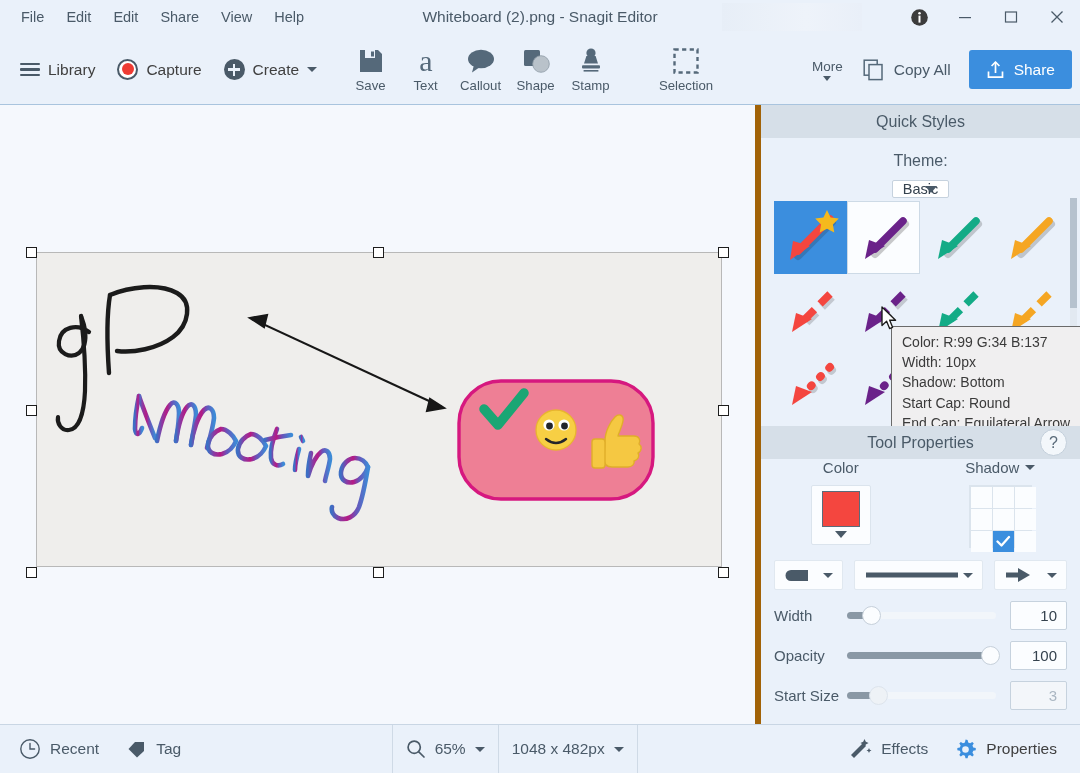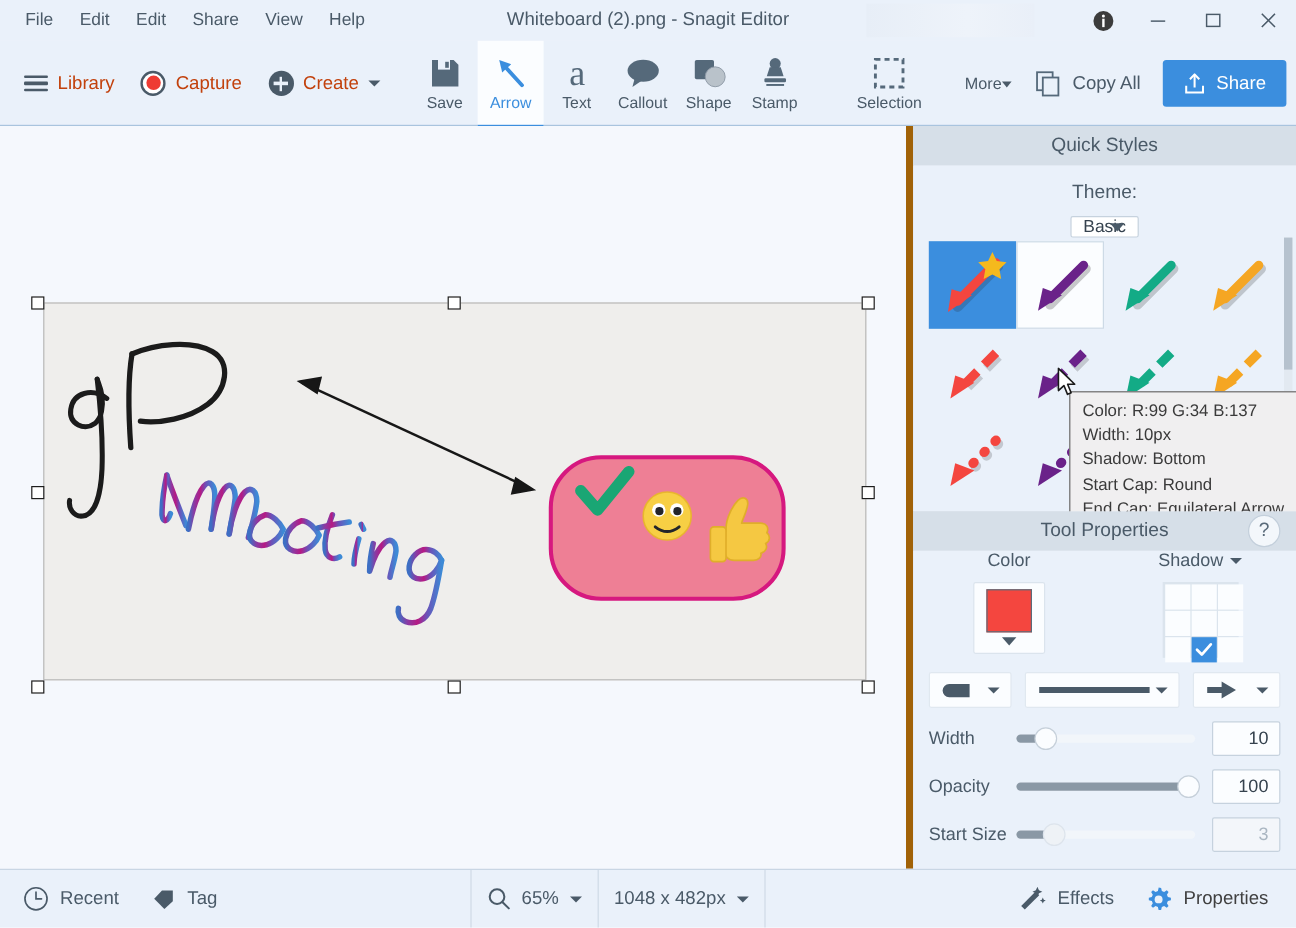--- a/index.html
+++ b/index.html
@@ -42,21 +42,21 @@
 
   
   .ribbon {
     position: absolute; left: 0; top: 34px; width: 1080px; height: 71px;
     background: #eaf1fa; border-bottom: 1px solid #a9c4de;
     display: flex; align-items: flex-start;
   }
   .ribbon-left { display: flex; align-items: center; height: 71px; padding-left: 10px; gap: 2px; }
   .rl-item {
     display: flex; align-items: center; gap: 8px; padding: 6px 10px;
-    font-size: 15.5px; color: #c2410c; cursor: default;
+    font-size: 15.5px; color: #404040; cursor: default;
   }
   .hamburger { width: 20px; height: 14px; display: flex; flex-direction: column; justify-content: space-between; }
   .hamburger i { display: block; height: 2.4px; background: #4a5a68; border-radius: 1px; }
   .rec-dot {
     width: 21px; height: 21px; border-radius: 50%; background: #fff;
     border: 2.4px solid #4a5a68; position: relative;
   }
   .rec-dot::after {
     content:""; position:absolute; left:2.2px; top:2.2px; width:12.2px; height:12.2px;
     border-radius:50%; background:#ee3b33;
@@ -87,21 +87,21 @@
   .tool.active::after {
     content:""; position:absolute; left:0; right:0; bottom:-1px; height:2px; background:#3b8ede;
   }
   .tool.wide { width: 84px; }
 
   .ribbon-right {
     position: absolute; right: 8px; top: 0; height: 71px;
     display: flex; align-items: center; gap: 2px;
   }
   .more-btn {
-    display:flex; flex-direction:row; align-items:center; justify-content:center;
+    display:flex; flex-direction:column; align-items:center; justify-content:center;
     padding: 6px 8px; cursor: default; font-size: 13.5px; color:#4a5a68;
   }
   .more-caret { width:0;height:0;border-left:4.5px solid transparent;border-right:4.5px solid transparent;border-top:5px solid #4a5a68; margin-top:2px;}
   .copy-all {
     display:flex; align-items:center; gap:9px; padding: 8px 10px; cursor: default;
     font-size: 15.5px; color:#4a5a68;
   }
   .share-btn {
     display:flex; align-items:center; gap:9px; background:#3b8ede; color:#fff;
     padding: 10px 17px; border-radius: 3px; font-size: 15.5px; cursor: default;
@@ -297,29 +297,20 @@
     <div class="tools">
       <div class="tool">
         <span class="tglyph">
           <svg width="28" height="28" viewBox="0 0 28 28">
             <path d="M3 3 h18 l4 4 v18 h-22 z" fill="#55697a"></path>
             <rect x="8" y="3" width="10" height="8" fill="#eaf1fa"></rect>
             <rect x="14" y="4.5" width="3" height="5" fill="#55697a"></rect>
           </svg>
         </span>
         <span class="tlabel">Save</span>
-      </div>
-      <div class="tool active">
-        <span class="tglyph">
-          <svg width="30" height="30" viewBox="0 0 30 30">
-            <path d="M24 25 L8.5 8" stroke="#3b8ede" stroke-width="3.2" stroke-linecap="round" fill="none"></path>
-            <path d="M5 4 L15 7.5 L7.5 14.5 Z" fill="#3b8ede"></path>
-          </svg>
-        </span>
-        <span class="tlabel">Arrow</span>
       </div>
       <div class="tool">
         <span class="tglyph">
           <svg width="28" height="30" viewBox="0 0 28 30">
             <text x="14" y="25" font-family="Liberation Serif, serif" font-size="30" fill="#55697a" text-anchor="middle">a</text>
           </svg>
         </span>
         <span class="tlabel">Text</span>
       </div>
       <div class="tool">

